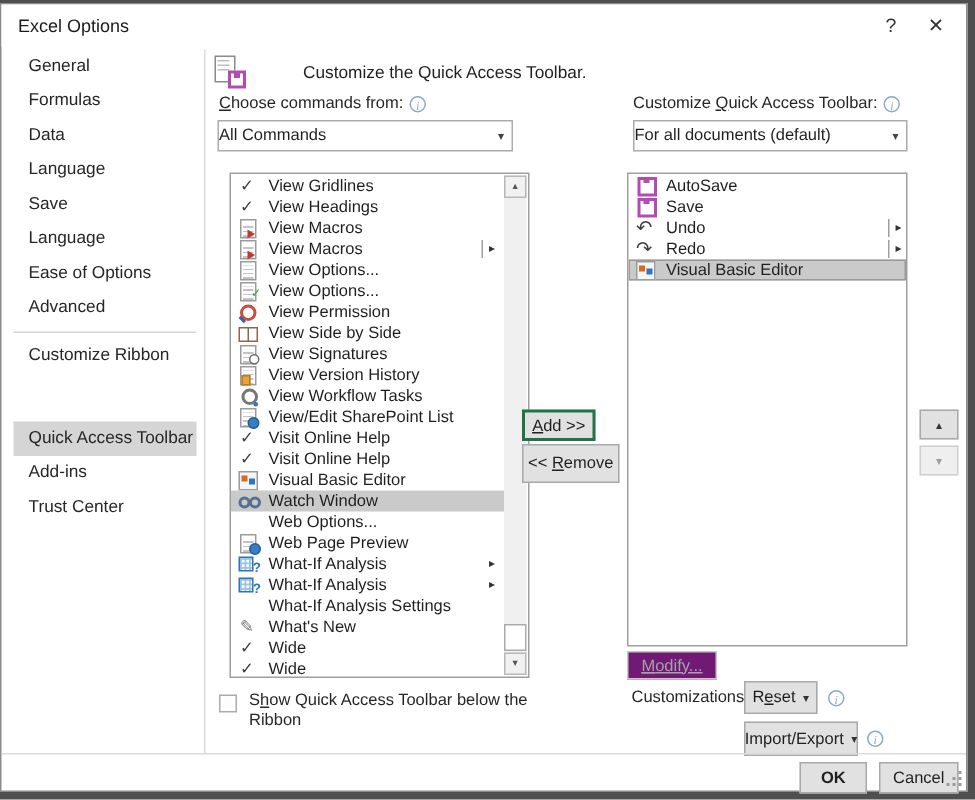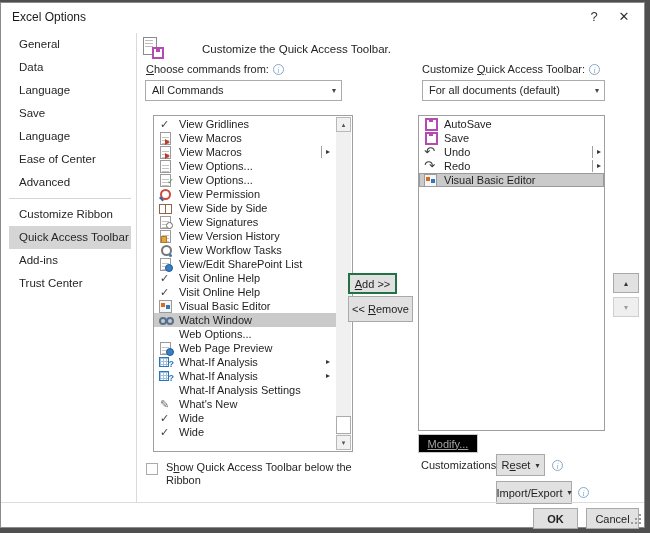--- a/index.html
+++ b/index.html
@@ -16,42 +16,42 @@
   
   .titlebar{position:absolute;left:0;top:0;right:0;height:28px;background:#fff;}
   .title{position:absolute;left:11px;top:7px;font-size:12px;color:#1a1a1a;}
   .tb-btn{position:absolute;top:4px;width:24px;height:20px;text-align:center;line-height:20px;
           font-size:13px;color:#333;cursor:default;}
   .tb-help{right:38px;}
   .tb-close{right:8px;}
   
   .sidebar{position:absolute;left:8px;top:30px;width:122px;}
   .side-item{height:23px;line-height:23px;padding-left:10px;font-size:11.5px;color:#262626;}
-  .side-item.sel{background:#d5d5d5;}
+  .side-item.sel{background:#d5d5d5;margin-top:32px;}
   .side-div{height:1px;background:#d4d4d4;margin:4px 0;}
   .v-sep{position:absolute;left:135px;top:30px;height:469px;width:1px;background:#dadada;}
   
   .hdr{position:absolute;left:141px;top:34px;display:flex;align-items:center;gap:9px;}
   .hdr-title{font-size:11.5px;color:#1f1f1f;margin-left:28px;}
   .qat-hdr{position:relative;width:23px;height:23px;display:inline-block;}
   .qat-hdr .pg{position:absolute;left:1px;top:0;width:12px;height:16px;background:#fff;border:1px solid #8a8a8a;}
   .qat-hdr .pg::before{content:"";position:absolute;left:1px;top:2px;width:8px;height:1px;background:#bdbdbd;box-shadow:0 3px 0 #bdbdbd,0 6px 0 #bdbdbd;}
   .qat-hdr .flop{position:absolute;right:1px;bottom:1px;width:8px;height:8px;background:#fff;border:2px solid #b34bb3;}
   .qat-hdr .flop::before{content:"";position:absolute;left:2px;top:-1px;width:4px;height:4px;background:#b34bb3;}
   
   .fieldlbl{position:absolute;font-size:11px;color:#262626;display:flex;align-items:center;gap:4px;}
   .lbl-choose{left:145px;top:60px;}
   .lbl-customize{left:421px;top:60px;}
   .info{display:inline-block;width:11px;height:11px;border:1px solid #8aa8c8;border-radius:50%;
         color:#8aa8c8;font-size:8px;line-height:11px;text-align:center;
         font-family:"Liberation Serif",serif;font-style:italic;box-sizing:border-box;}
   .info::after{content:"i";}
   
   .dd{position:absolute;height:21px;background:#fff;border:1px solid #ababab;box-sizing:border-box;
-      font-size:11px;line-height:19px;color:#1f1f1f;padding-left:6px;}
+      font-size:11px;line-height:19px;color:#1f1f1f;}
   .dd-choose{left:144px;top:77px;width:197px;}
   .dd-customize{left:421px;top:77px;width:183px;}
   .dd-arrow{position:absolute;right:5px;top:0;line-height:19px;font-size:8px;color:#444;}
   .dd-arrow::after{content:"▾";}
   
   .listbox{position:absolute;background:#fff;border:1px solid #9f9f9f;box-sizing:border-box;overflow:hidden;}
   #left-list{left:152px;top:112px;width:200px;height:337px;}
   #right-list{left:417px;top:112px;width:187px;height:316px;}
   .rows{position:absolute;left:0;top:1px;bottom:0;}
   #left-list .rows{right:16px;}
@@ -75,21 +75,21 @@
   .sb-thumb{position:absolute;left:0;right:0;bottom:16px;height:18px;background:#fff;border:1px solid #ababab;box-sizing:border-box;}
   
   .btn{position:absolute;background:#e1e1e1;border:1px solid #a9a9a9;box-sizing:border-box;
        font-size:11px;color:#1f1f1f;display:flex;align-items:center;justify-content:center;gap:5px;cursor:default;}
   .btn-add{left:347px;top:270px;width:49px;height:21px;border:2px solid #217346;}
   .btn-remove{left:347px;top:293px;width:65px;height:26px;}
   .btn-up{left:612px;top:270px;width:26px;height:20px;font-size:8px;}
   .btn-down{left:612px;top:294px;width:26px;height:20px;font-size:8px;color:#9d9d9d;border-color:#cfcfcf;background:#efefef;}
   .btn-up::after{content:"▴";color:#333;}
   .btn-down::after{content:"▾";}
-  .btn-modify{left:417px;top:431px;width:60px;height:19px;background:#000000;border-color:#c9c9c9;color:#a3a3a3;text-decoration:underline;}
+  .btn-modify{left:417px;top:431px;width:60px;height:19px;background:#701a75;border-color:#c9c9c9;color:#a3a3a3;text-decoration:underline;}
   .btn-reset{left:495px;top:451px;width:49px;height:22px;}
   .btn-impexp{left:495px;top:478px;width:76px;height:23px;}
   .btn-ok{left:532px;top:505px;width:45px;height:21px;font-weight:bold;}
   .btn-cancel{left:585px;top:505px;width:53px;height:21px;}
   .caret{font-size:8px;color:#333;}
   .caret::after{content:"▾";}
   .lbl-customizations{position:absolute;left:420px;top:456px;font-size:11px;color:#262626;}
   .info-reset{position:absolute;left:551px;top:457px;}
   .info-impexp{position:absolute;left:577px;top:484px;}
   
@@ -139,25 +139,26 @@
 <div class="dialog">
 
   <div class="titlebar">
     <span class="title">Excel Options</span>
     <span class="tb-btn tb-help">?</span>
     <span class="tb-btn tb-close">✕</span>
   </div>
 
   <div class="sidebar">
       <div class="side-item">General</div>
+      <div class="side-item">Formulas</div>
       <div class="side-item">Data</div>
       <div class="side-item">Language</div>
       <div class="side-item">Save</div>
       <div class="side-item">Language</div>
-      <div class="side-item">Ease of Center</div>
+      <div class="side-item">Ease of Options</div>
       <div class="side-item">Advanced</div>
       <div class="side-div"></div>
       <div class="side-item">Customize Ribbon</div>
       <div class="side-item sel">Quick Access Toolbar</div>
       <div class="side-item">Add-ins</div>
       <div class="side-item">Trust Center</div>
     </div>
   <div class="v-sep"></div>
 
   <div class="hdr">
@@ -186,20 +187,24 @@
     <span class="dd-arrow"></span>
   </div>
 
   <div class="listbox" id="left-list">
     <div class="rows">
         <div class="row">
           <span class="ic ic-check"></span>
           <span class="lbl">View Gridlines</span>
         </div>
         <div class="row">
+          <span class="ic ic-check"></span>
+          <span class="lbl">View Headings</span>
+        </div>
+        <div class="row">
           <span class="ic ic-macro"></span>
           <span class="lbl">View Macros</span>
         </div>
         <div class="row">
           <span class="ic ic-macro"></span>
           <span class="lbl">View Macros</span>
           <span class="fly bar"></span>
         </div>
         <div class="row">
           <span class="ic ic-list"></span>

